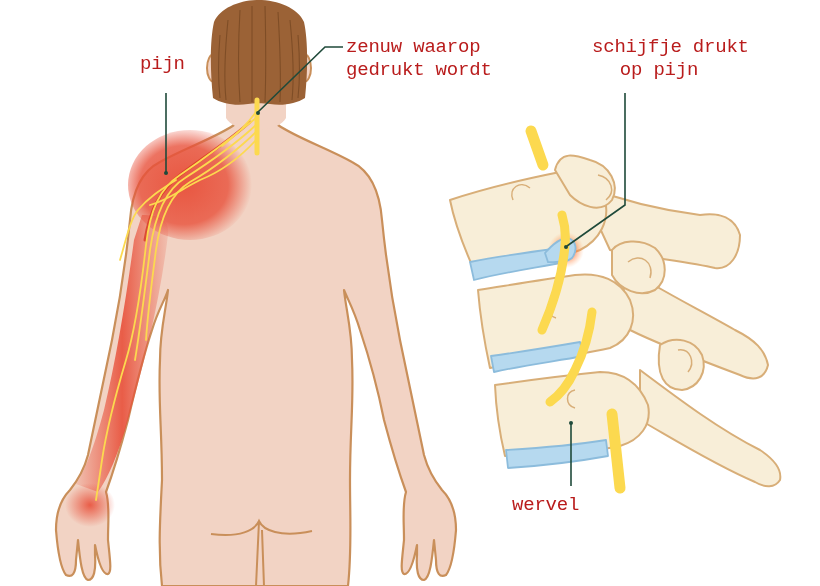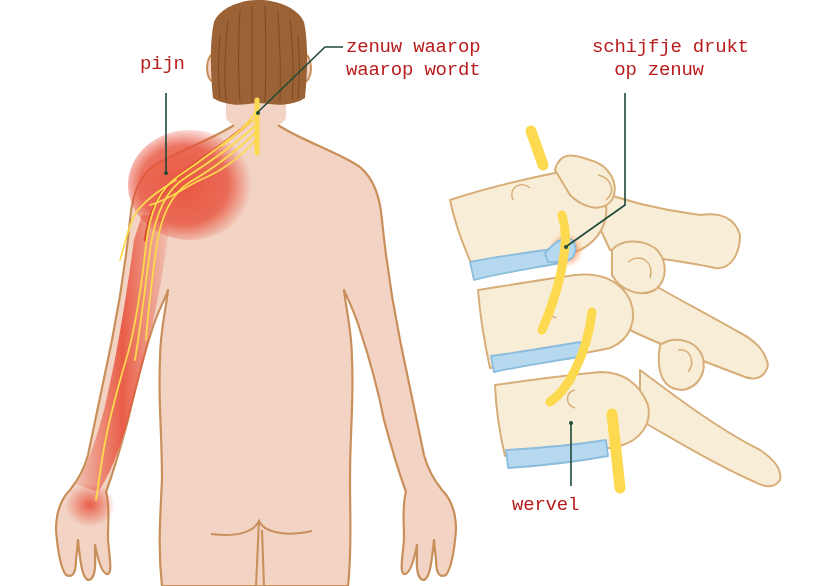--- a/index.html
+++ b/index.html
@@ -182,23 +182,23 @@
 
     <path d="M571,486 L571,424"></path>
     <circle cx="571" cy="423" r="2" fill="#1f4a3a" stroke="none"></circle>
   </g>
 </svg>
 
   <div class="label" style="left:140px; top:53px;">pijn</div>
 
   <div class="label" style="left:346px; top:36px;">
     <div>zenuw waarop</div>
-    <div>waarop wordt</div>
+    <div>gedrukt wordt</div>
   </div>
 
   <div class="label" style="left:592px; top:36px; text-align:center; width:134px;">
     <div>schijfje drukt</div>
-    <div>op zenuw</div>
+    <div>op pijn</div>
   </div>
 
   <div class="label" style="left:512px; top:494px;">wervel</div>
 
 </div>
 
 </body></html>

